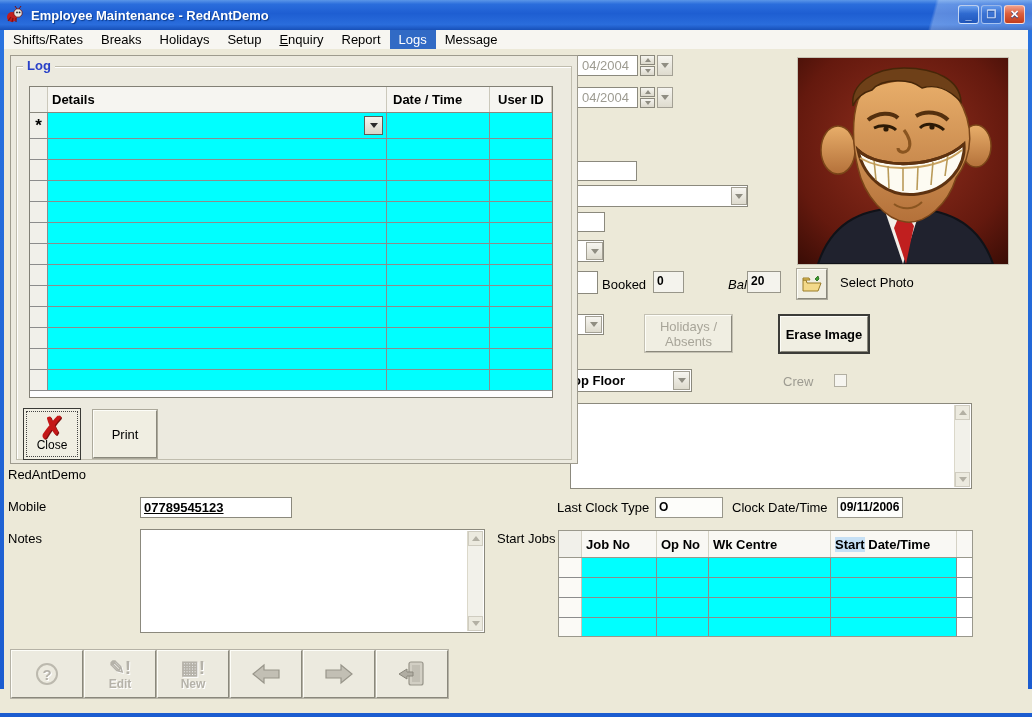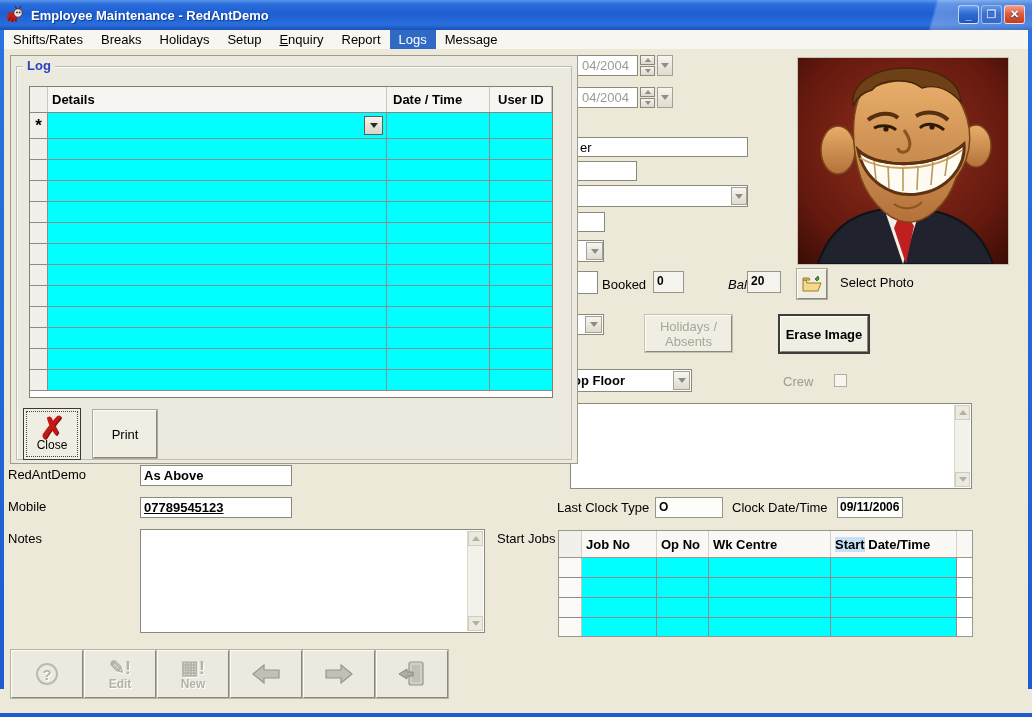--- a/index.html
+++ b/index.html
@@ -209,23 +209,20 @@
         <div class="tri-up"></div>
       </div>
     <div class="spinbtn">
         <div class="tri-down"></div>
       </div>
   </div>
   <div class="combo-arrow-btn" style="left:657px; top:87px; width:16px; height:21px;">
       <div class="tri-down"></div>
     </div>
 
-  <div class="fld" style="left:520px; top:137px; width:228px; height:20px;">
-    <span style="position:absolute; left:59px; top:2px;">er</span>
-  </div>
   <div class="fld" style="left:520px; top:161px; width:117px; height:20px;"></div>
   <div class="fld" style="left:520px; top:185px; width:228px; height:22px; background:#fff;"></div>
   <div class="combo-arrow-btn" style="left:731px; top:187px; width:16px; height:18px;">
       <div class="tri-down"></div>
     </div>
   <div class="fld" style="left:520px; top:212px; width:85px; height:20px;"></div>
   <div class="fld" style="left:520px; top:240px; width:84px; height:22px;"></div>
   <div class="combo-arrow-btn" style="left:586px; top:242px; width:17px; height:18px;">
       <div class="tri-down"></div>
     </div>
@@ -317,21 +314,20 @@
       <div class="sb-btn">
           <div class="tri-up"></div>
         </div>
       <div class="sb-btn">
           <div class="tri-down"></div>
         </div>
     </div>
   </div>
 
   <span class="lbl" style="left:8px; top:467px;">RedAntDemo</span>
-  <div class="fld" style="left:140px; top:465px; width:152px; height:21px;"><b>As Above</b></div>
   <span class="lbl" style="left:8px; top:499px;">Mobile</span>
   <div class="fld" style="left:140px; top:497px; width:152px; height:21px;text-decoration:underline;"><b>07789545123</b></div>
   <span class="lbl" style="left:8px; top:531px;">Notes</span>
   <div class="fld" style="left:140px; top:529px; width:345px; height:104px;">
     <div class="vscroll">
       <div class="sb-btn">
           <div class="tri-up"></div>
         </div>
       <div class="sb-btn">
           <div class="tri-down"></div>

